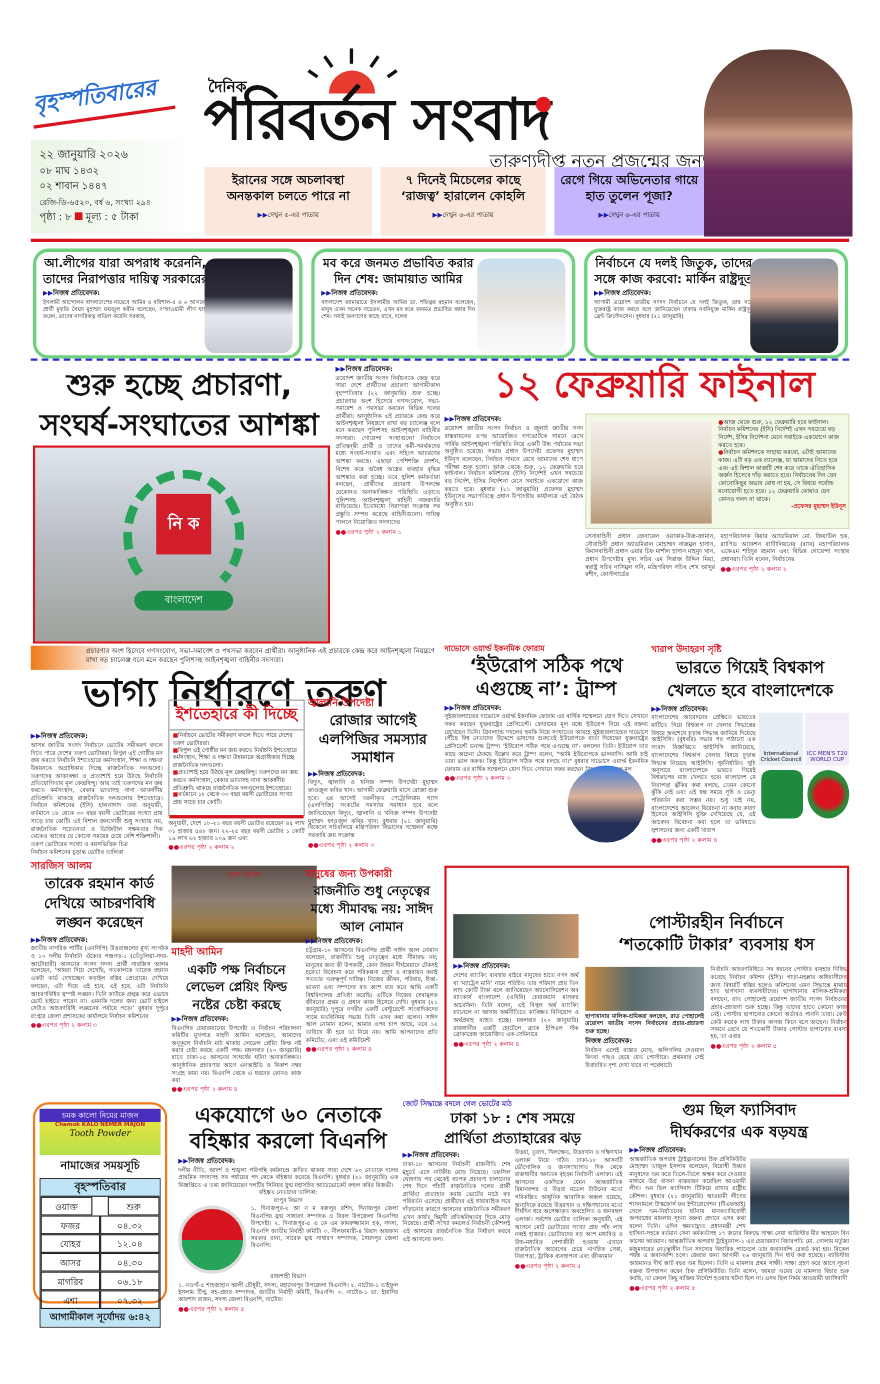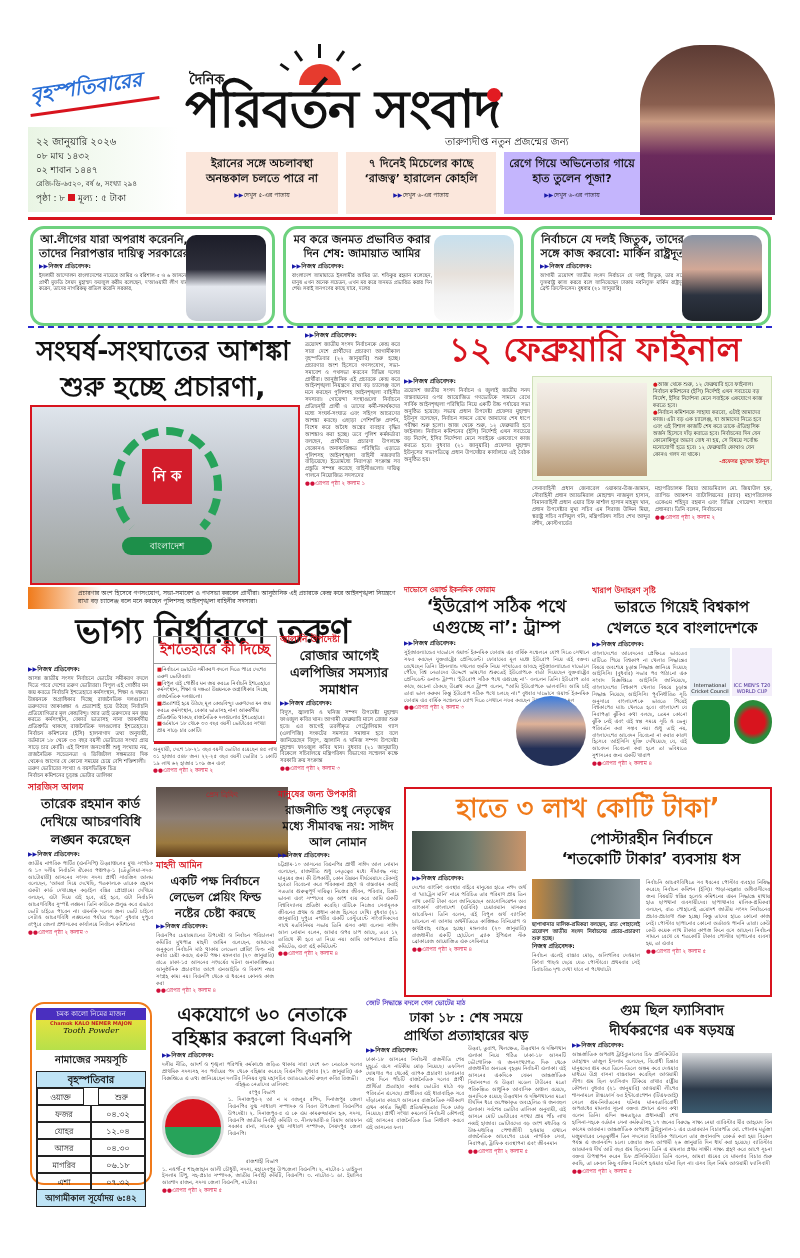--- a/index.html
+++ b/index.html
@@ -33,21 +33,21 @@
     <div style="position:absolute;left:8px;top:18px;width:3px;height:10px;background:#111;transform:rotate(-55deg);"></div>
     <div style="position:absolute;left:80px;top:18px;width:3px;height:10px;background:#111;transform:rotate(55deg);"></div>
   </div>
   <div style="position:absolute;left:4px;top:28px;font-size:14px;font-weight:bold;">দৈনিক</div>
   <div style="position:absolute;left:0;top:40px;white-space:nowrap;font-size:52px;font-weight:900;line-height:58px;letter-spacing:-1px;">
     <span>পরিবর্তন</span>
     <span>সংবাদ</span>
   </div>
   <div style="position:absolute;left:302px;top:48px;width:14px;height:14px;border-radius:50%;background:#e21b22;"></div>
 </div>
-<div class="abs" style="left:445px;top:134px;font-size:10px;">তারুণ্যদীপ্ত নতুন প্রজন্মের জন্য</div>
+<div class="abs" style="left:445px;top:134px;font-size:16px;">তারুণ্যদীপ্ত নতুন প্রজন্মের জন্য</div>
 
 <div class="abs" style="left:640px;top:45px;width:135px;height:170px;border-radius:60px 60px 0 0;background:linear-gradient(180deg,#5c3b34 0%,#8a5f4f 35%,#c89a82 45%,#6b2a5c 65%,#5b2456 100%);"></div>
 
 <div class="abs" style="left:28px;top:127px;width:150px;height:85px;background:linear-gradient(90deg,#e9f5e4,#fff);padding:8px 8px;font-size:9px;line-height:14px;">
   <div style="font-size:10px;">২২ জানুয়ারি ২০২৬</div>
   <div>০৮ মাঘ ১৪৩২</div>
   <div>০২ শাবান ১৪৪৭</div>
   <div style="font-size:7px;">রেজি-ডি-৬৫২০, বর্ষ ৬, সংখ্যা ২৯৪</div>
   <div><span>পৃষ্ঠা : ৮</span> <span style="display:inline-block;width:7px;height:7px;background:#d8141e;"></span> <span>মূল্য : ৫ টাকা</span></div>
 </div>
@@ -84,22 +84,22 @@
 <div class="abs green-box" style="left:531px;top:226px;width:240px;height:100px;padding:4px 6px;">
   <div class="hl" style="width:145px;font-size:11px;line-height:14px;">নির্বাচনে যে দলই জিতুক, তাদের সঙ্গে কাজ করবো: মার্কিন রাষ্ট্রদূত</div>
   <div class="byline"><span class="arr">▶▶</span><span>নিজস্ব প্রতিবেদক:</span></div>
   <div class="small" style="width:145px;font-size:5px;line-height:6.5px;">আগামী ত্রয়োদশ জাতীয় সংসদ নির্বাচনে যে দলই জিতুক, তার সঙ্গে যুক্তরাষ্ট্র কাজ করবে বলে জানিয়েছেন ঢাকায় নবনিযুক্ত মার্কিন রাষ্ট্রদূত ব্রেন্ট ক্রিস্টেনসেন। বুধবার (২১ জানুয়ারি)</div>
   <div style="position:absolute;right:6px;top:6px;width:80px;height:86px;border-radius:10px;background:linear-gradient(180deg,#8b95a5 0%,#d3a896 40%,#2c3340 70%,#1f242c 100%);"></div>
 </div>
 
 <div class="abs" style="left:28px;top:326px;width:744px;border-top:2px dashed #2a2ad0;"></div>
 
 <div class="abs" style="left:28px;top:333px;width:270px;text-align:center;font-weight:900;font-size:27px;line-height:36px;">
+  <div>শুরু হচ্ছে প্রচারণা,</div>
   <div>সংঘর্ষ-সংঘাতের আশঙ্কা</div>
-  <div>শুরু হচ্ছে প্রচারণা,</div>
 </div>
 <div class="abs" style="left:30px;top:405px;width:270px;height:180px;border:2px solid #d8141e;background:linear-gradient(180deg,#dfe5ec 0%,#b8bdc4 50%,#9ea39c 100%);">
   <div style="position:absolute;left:80px;top:20px;width:110px;height:140px;">
     <div style="position:absolute;left:0;top:0;width:110px;height:120px;border:8px dashed #27a35a;border-radius:50%;border-bottom-color:transparent;"></div>
     <div style="position:absolute;left:30px;top:22px;width:50px;height:55px;background:#d21d2b;color:#fff;font-size:15px;font-weight:bold;text-align:center;line-height:55px;">নি ক</div>
     <div style="position:absolute;left:10px;top:110px;width:90px;height:18px;background:#1d8f4a;color:#fff;font-size:9px;text-align:center;line-height:18px;border-radius:9px;">বাংলাদেশ</div>
   </div>
 </div>
 <div class="abs" style="left:28px;top:587px;width:370px;height:22px;background:linear-gradient(90deg,#f07a1a 0%,#fff 20%);padding:2px 0 0 50px;font-size:6px;line-height:8px;">
   <span>প্রচারণার অংশ হিসেবে গণসংযোগ, সভা-সমাবেশ ও পথসভা করবেন প্রার্থীরা। আনুষ্ঠানিক এই প্রচারকে কেন্দ্র করে আইনশৃঙ্খলা নিয়ন্ত্রণে রাখা বড় চ্যালেঞ্জ বলে মনে করছেন পুলিশসহ আইনশৃঙ্খলা বাহিনীর সদস্যরা।</span>
@@ -201,21 +201,20 @@
 
 <div class="abs" style="left:278px;top:787px;width:120px;">
   <div class="tag">মানুষের জন্য উপকারী</div>
   <div class="hl" style="font-size:11.5px;line-height:16px;">রাজনীতি শুধু নেতৃত্বের মধ্যে সীমাবদ্ধ নয়: সাঈদ আল নোমান</div>
   <div class="byline"><span class="arr">▶▶</span><span>নিজস্ব প্রতিবেদক:</span></div>
   <div class="small" style="font-size:5.2px;line-height:6.8px;">চট্টগ্রাম-১০ আসনের বিএনপির প্রার্থী সাঈদ আল নোমান বলেছেন, রাজনীতি শুধু নেতৃত্বের মধ্যে সীমাবদ্ধ নয়; মানুষের জন্য কী উপকারী, কোন উন্নয়ন দীর্ঘমেয়াদে টেকসই হবেতা বিবেচনা করে পরিকল্পনা গ্রহণ ও বাস্তবায়ন করাই সততার গুরুত্বপূর্ণ দায়িত্ব। নিজের জীবন, পরিবার, চিন্তা-ভাবনা এবং সম্পদের বড় অংশ ব্যয় করে আমি একটি বিশ্ববিদ্যালয় প্রতিষ্ঠা করেছি। এটিকে নিজের সেবামূলক জীবনের প্রথম ও প্রধান কাজ হিসেবে দেখি। বুধবার (২১ জানুয়ারি) দুপুরে নগরীর একটি রেস্টুরেন্টে সাংবাদিকদের সাথে মতবিনিময় সভায় তিনি এসব কথা বলেন। সাঈদ আল নোমান বলেন, আমার ওপর চাপ আছে, তবে ১২ তারিখে কী হবে তা নিয়ে নয়। আমি আপনাদের প্রতি কমিটেড, এবং এই কমিটমেন্ট</div>
   <div class="cont"><span>●●</span><span>এরপর পৃষ্ঠা ২ কলাম ৪</span></div>
 </div>
 
 <div class="abs" style="left:404px;top:787px;width:368px;height:210px;border:2px solid #d8141e;">
-  <div style="text-align:center;color:#f07a1a;font-weight:900;font-size:26px;line-height:38px;">হাতে ৩ লাখ কোটি টাকা’</div>
   <div style="position:absolute;left:6px;top:42px;width:114px;height:40px;background:linear-gradient(90deg,#3d4a44 0%,#6b7a6e 50%,#c9946a 100%);"></div>
   <div style="position:absolute;left:6px;top:84px;width:114px;">
     <div class="byline"><span class="arr">▶▶</span><span>নিজস্ব প্রতিবেদক:</span></div>
     <div class="small" style="font-size:5.2px;line-height:6.8px;">দেশের ব্যাংকিং ব্যবস্থার বাইরে মানুষের হাতে নগদ অর্থ বা ‘ম্যাট্রেস মানি’ নামে পরিচিত তার পরিমাণ প্রায় তিন লাখ কোটি টাকা বলে জানিয়েছেন অ্যাসোসিয়েশন অব ব্যাংকার্স বাংলাদেশ (এবিবি) চেয়ারম্যান মাসরুর আরেফিন। তিনি বলেন, এই বিপুল অর্থ ব্যাংকিং চ্যানেলে না আসায় অর্থনীতিতে কাঙ্ক্ষিত বিনিয়োগ ও অর্থপ্রবাহ ব্যাহত হচ্ছে। মঙ্গলবার (২০ জানুয়ারি) রাজধানীর একটি হোটেলে ব্র্যাক ইপিএল স্টক ব্রোকারেজ আয়োজিত এক সেমিনারে</div>
     <div class="cont"><span>●●</span><span>এরপর পৃষ্ঠা ২ কলাম ৪</span></div>
   </div>
   <div style="position:absolute;left:126px;top:40px;width:238px;text-align:center;font-weight:bold;font-size:15px;line-height:20px;">
     <div>পোস্টারহীন নির্বাচনে</div>
     <div>‘শতকোটি টাকার’ ব্যবসায় ধস</div>
   </div>

